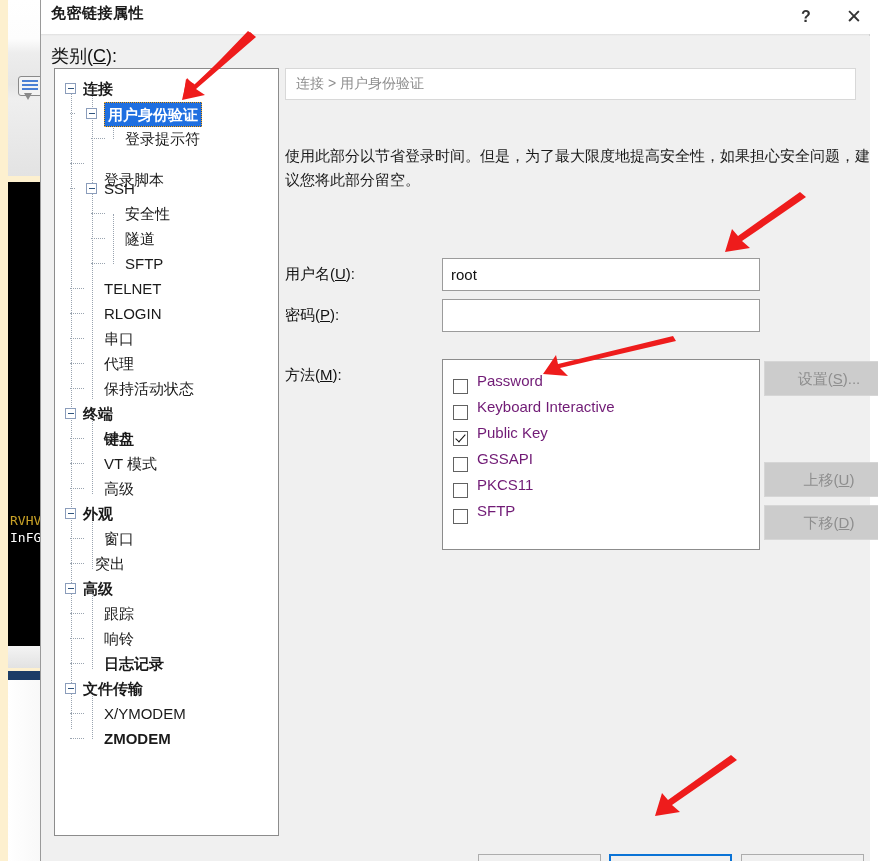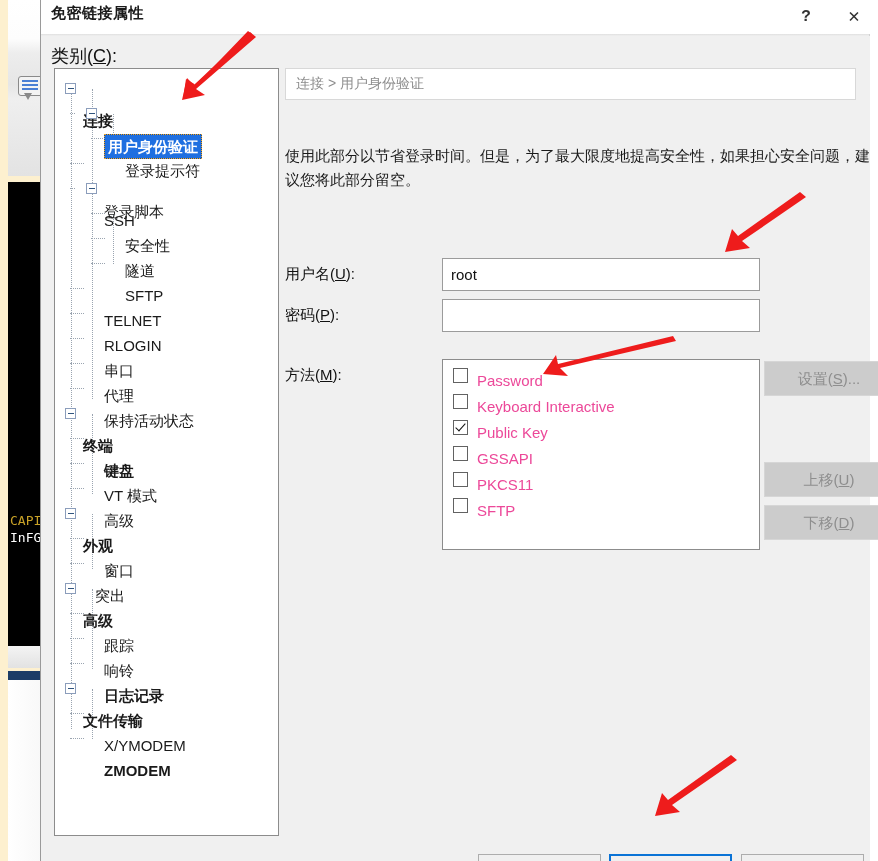--- a/index.html
+++ b/index.html
@@ -97,21 +97,20 @@
     left: 40px; top: 0;
     width: 838px; height: 861px;
     background: #f0f0f0;
     border-left: 1px solid #9a9a9a;
   }
   .titlebar {
     position: absolute;
     left: 0; top: 0;
     width: 838px; height: 34px;
     background: #ffffff;
-    font-family: Liberation Mono, monospace;
   }
   .title-text {
     position: absolute;
     left: 10px; top: 4px;
     font-size: 15px;
     color: #1a1a1a;
     font-weight: 700;
     letter-spacing: 0.5px;
   }
   .tb-btn {
@@ -165,21 +164,20 @@
     overflow: hidden;
   }
   .tree-inner { position: relative; width: 100%; height: 100%; }
   .tnode {
     position: absolute;
     height: 25px;
     line-height: 25px;
     font-size: 15px;
     color: #1a1a1a;
     white-space: nowrap;
-    margin-top: 32px;
   }
   .tnode.b { font-weight: 700; }
   .tnode.sel {
     background: #1f6fe0;
     color: #ffffff;
     padding: 0 3px;
     outline: 1px dotted #f5a623;
     outline-offset: -1px;
     border: 1px solid #0d4fa8;
     height: 23px;
@@ -268,23 +266,23 @@
     width: 318px; height: 191px;
     background: #ffffff;
     border: 1px solid #8c8c8c;
     box-sizing: border-box;
     padding: 8px 0 0 10px;
   }
   .m-row {
     height: 26px;
     line-height: 26px;
     font-size: 15px;
-    color: #ec4899;
+    color: #701a75;
     display: flex;
-    align-items: flex-start;
+    align-items: flex-end;
   }
   .cbox {
     width: 15px; height: 15px;
     border: 1px solid #626262;
     background: #fff;
     box-sizing: border-box;
     margin-right: 9px;
     position: relative;
     flex: 0 0 auto;
   }
@@ -345,21 +343,21 @@
 
 <div id="root">
 
   <div class="bg-app">
     <div class="bg-toolstrip">
       <div class="bg-bubble">
           <i></i>
         </div>
     </div>
     <div class="bg-term">
-      <span style="margin-top:330px">CAPI</span>
+      <span style="margin-top:330px">RVHV</span>
       <span class="l2">InFG</span>
     </div>
     <div class="bg-statusbar"></div>
     <div class="bg-blue-rule"></div>
     <div class="bg-lower"></div>
   </div>
 
   <div class="dialog">
 
     <div class="titlebar">

